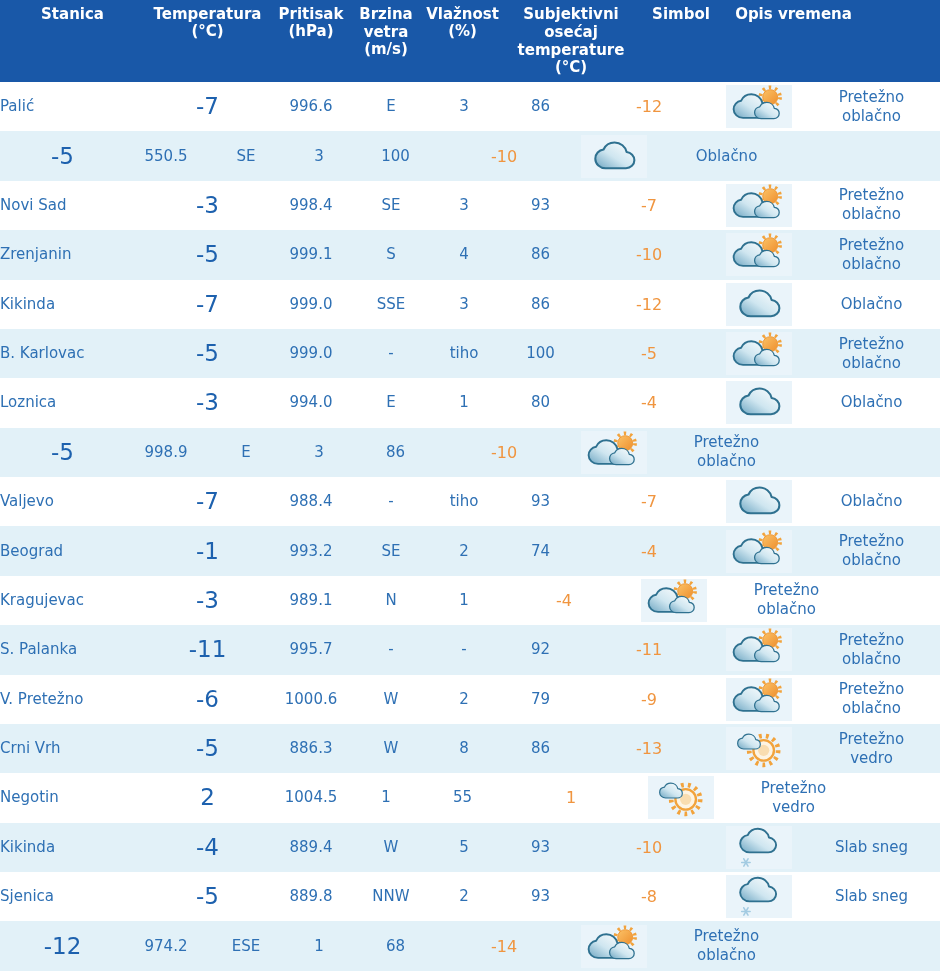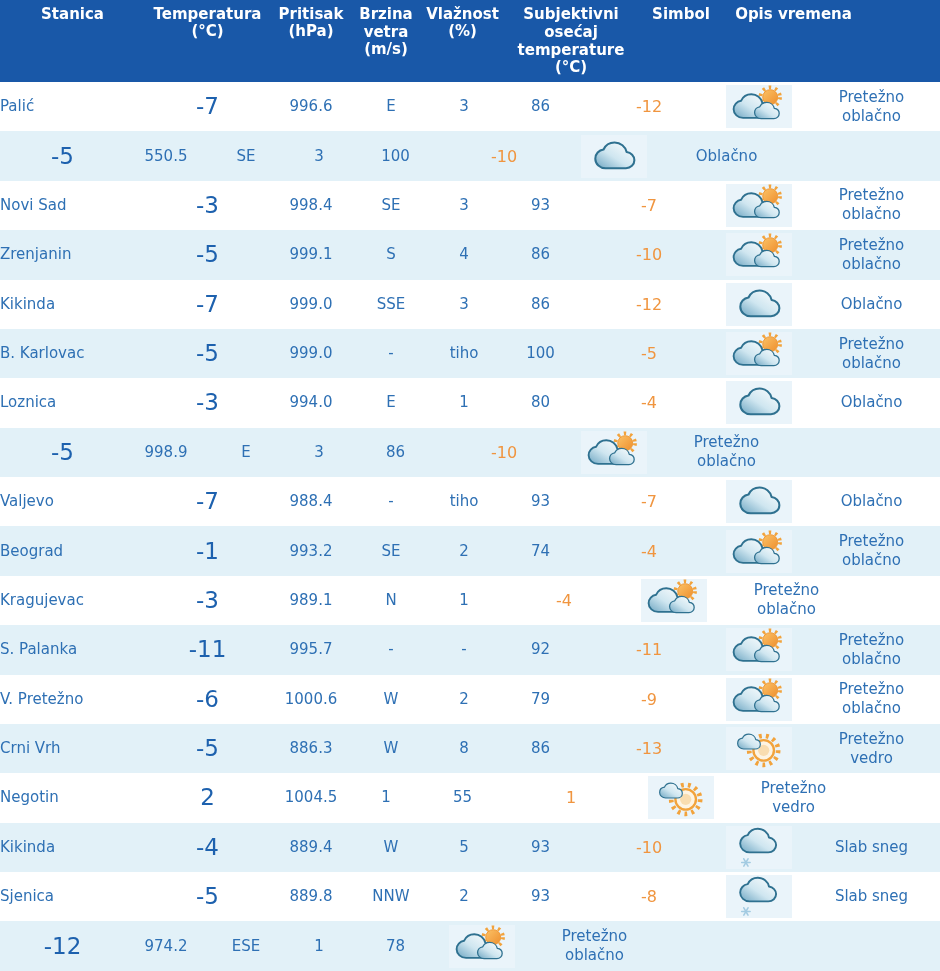--- a/index.html
+++ b/index.html
@@ -696,21 +696,24 @@
         <div class="cell c2">
           <span>974.2</span>
         </div>
         <div class="cell c3">
           <span>ESE</span>
         </div>
         <div class="cell c4">
           <span>1</span>
         </div>
         <div class="cell c5">
-          <span>78</span>
+          <span>68</span>
+        </div>
+        <div class="cell c6">
+          <span>-14</span>
         </div>
         <div class="cell c7">
           <div class="iconbox">
             <svg class="wicon" width="60" height="43" viewBox="0 0 64 46">
     <circle cx="44" cy="13" r="10.5" fill="none" stroke="#f2a33c" stroke-width="4" stroke-dasharray="2.6 4.2"></circle>
     <circle cx="44" cy="13" r="8" fill="url(#sg)" stroke="#ef9733" stroke-width="1"></circle>
     <use href="#cloud-shape" transform="translate(3,9) scale(0.92)"></use>
     <use href="#cloud-shape" transform="translate(26,18) scale(0.63)"></use>
   </svg>
           </div>

